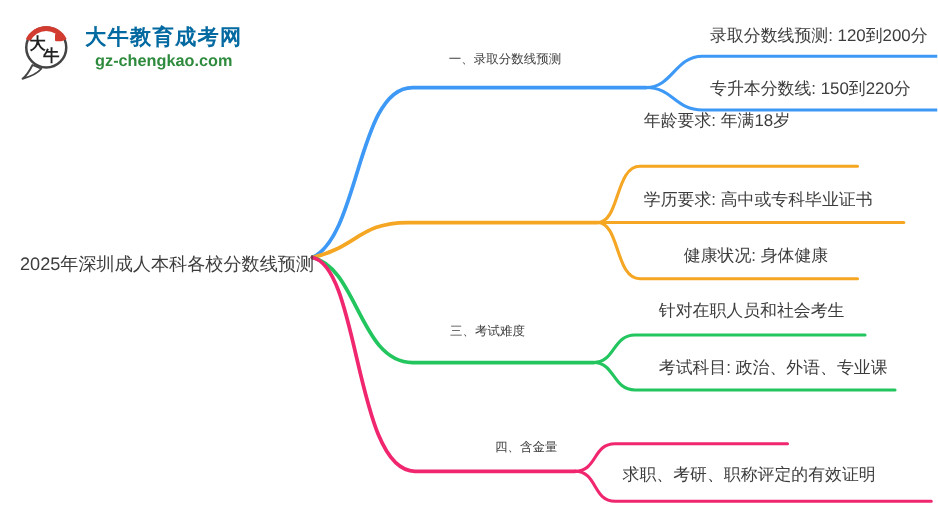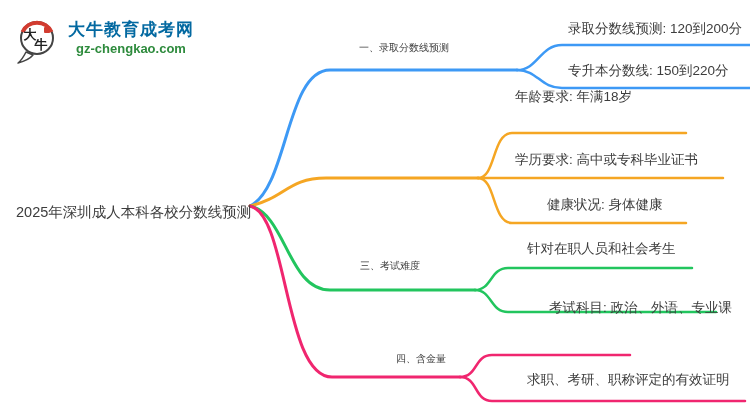--- a/index.html
+++ b/index.html
@@ -73,18 +73,18 @@
   <div class="txt branch-label" style="left:359px;top:42px;">一、录取分数线预测</div>
   <div class="txt child-label" style="left:568px;top:21px;">录取分数线预测: 120到200分</div>
   <div class="txt child-label" style="left:568px;top:63px;">专升本分数线: 150到220分</div>
 
   <div class="txt child-label" style="left:515px;top:89px;">年龄要求: 年满18岁</div>
   <div class="txt child-label" style="left:515px;top:152px;">学历要求: 高中或专科毕业证书</div>
   <div class="txt child-label" style="left:515px;top:197px;margin-left:32px;">健康状况: 身体健康</div>
 
   <div class="txt child-label" style="left:527px;top:241px;">针对在职人员和社会考生</div>
   <div class="txt branch-label" style="left:360px;top:260px;">三、考试难度</div>
-  <div class="txt child-label" style="left:527px;top:300px;margin-left:22px;">考试科目: 政治、外语、专业课</div>
+  <div class="txt child-label" style="left:527px;top:286px;">考试科目: 政治、外语、专业课</div>
 
   <div class="txt branch-label" style="left:360px;top:353px;margin-left:36px;">四、含金量</div>
-  <div class="txt child-label" style="left:527px;top:372px;">求职、考研、职称评定的有效证明</div>
+  <div class="txt child-label" style="left:498px;top:372px;">求职、考研、职称评定的有效证明</div>
 
 </div>
 
 </body></html>

